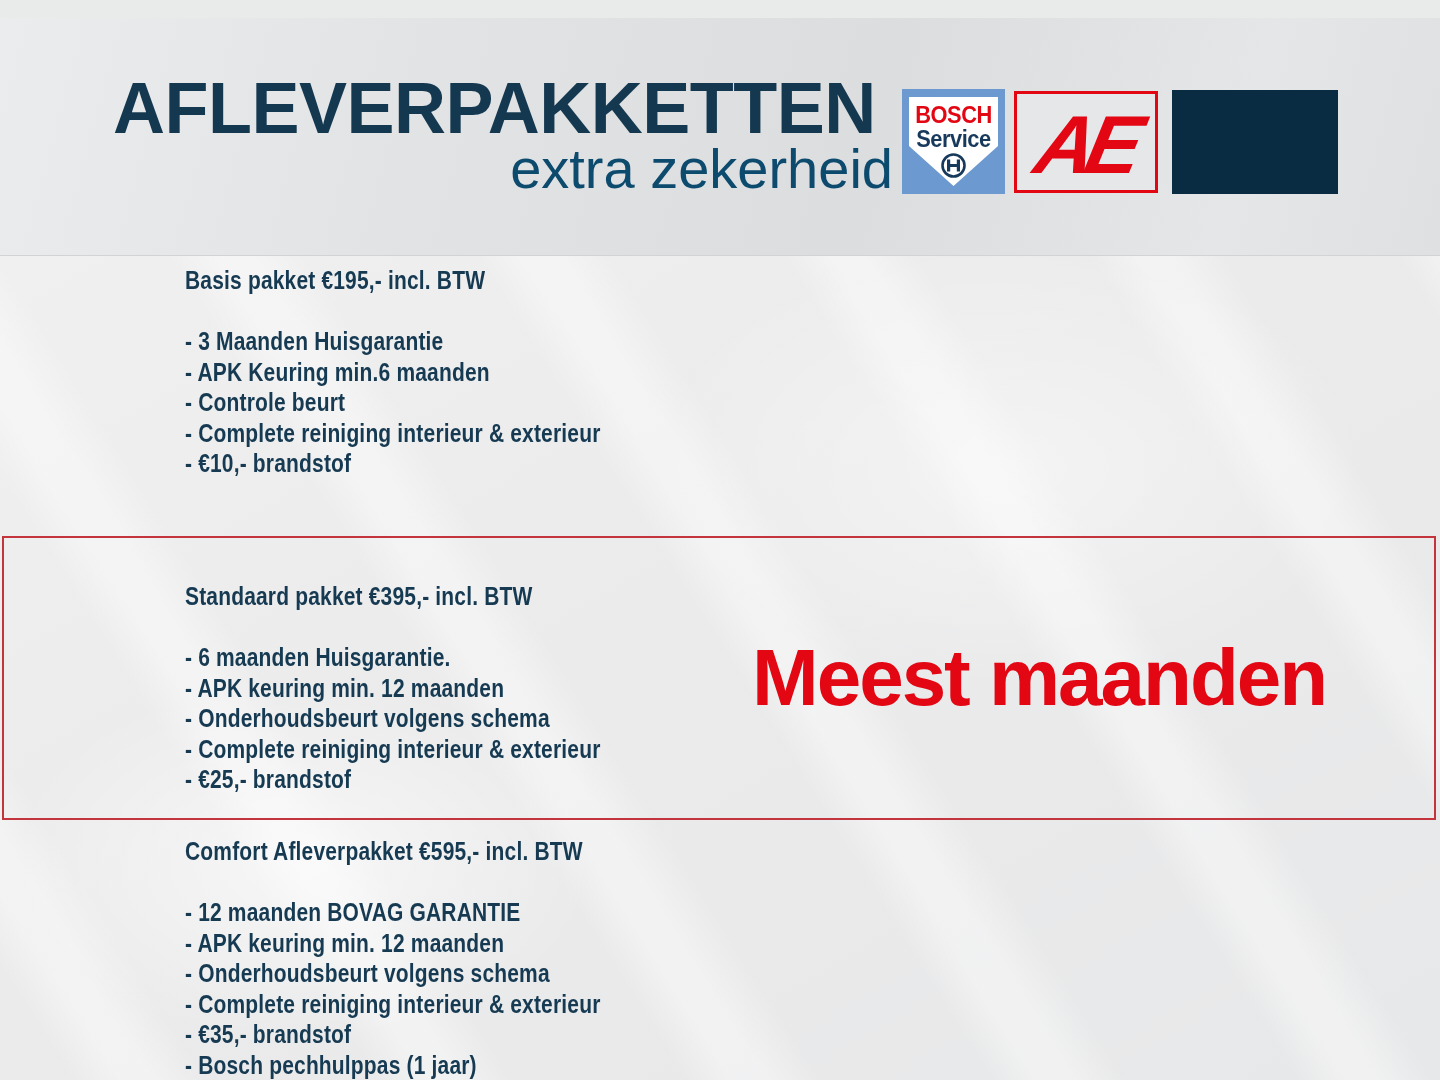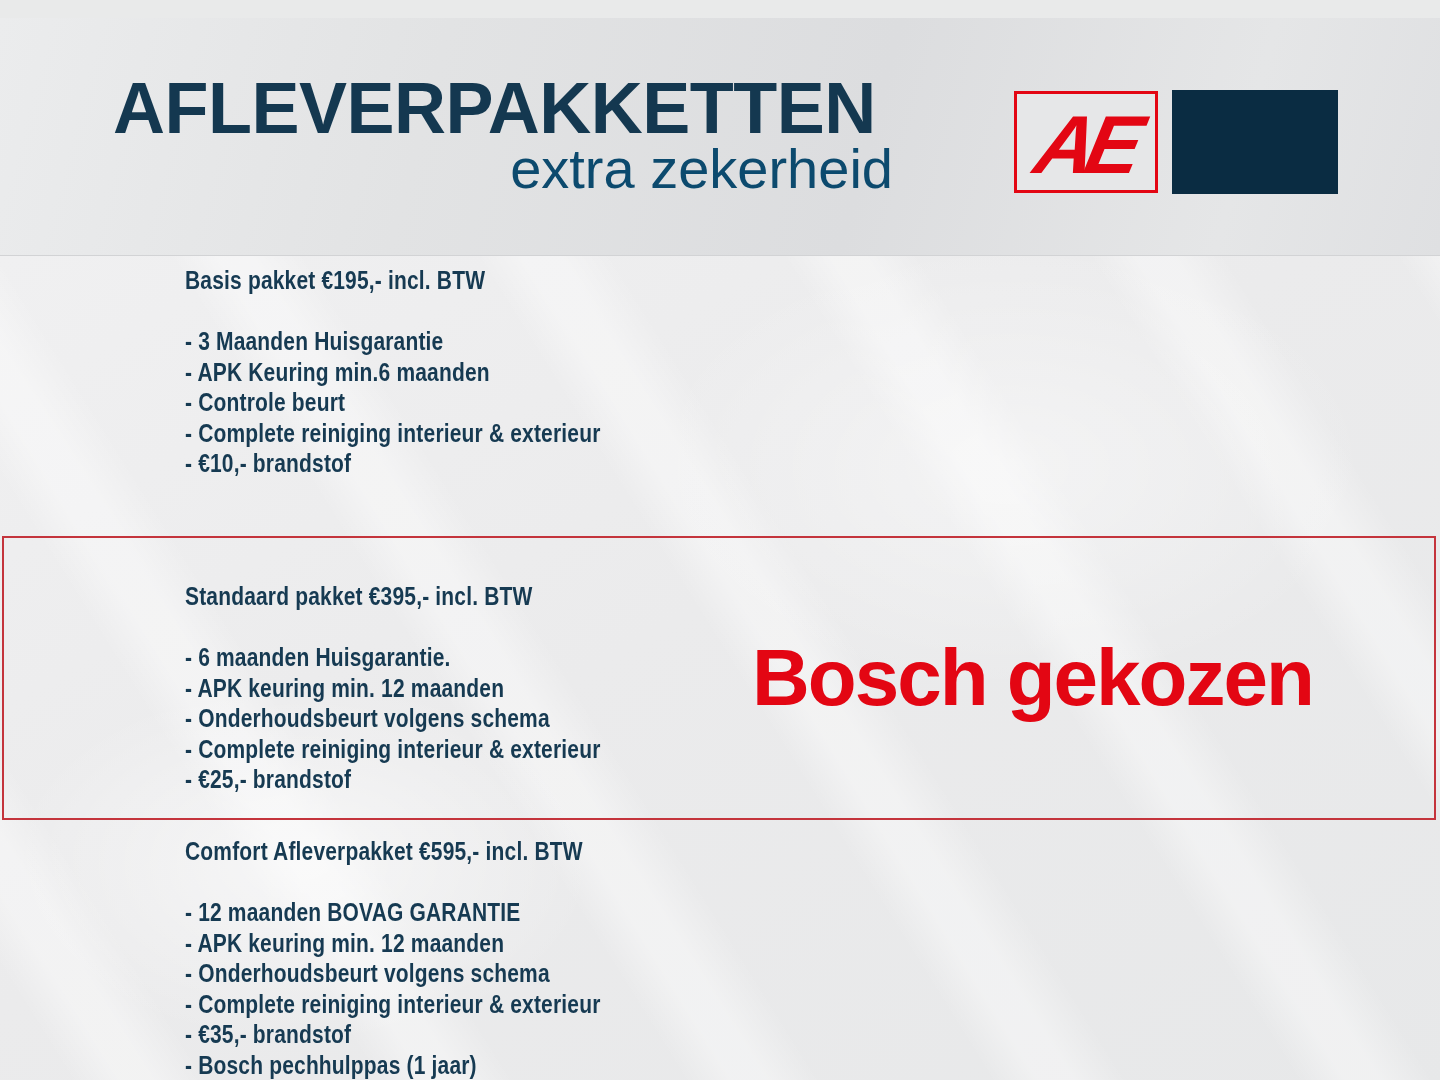--- a/index.html
+++ b/index.html
@@ -58,20 +58,33 @@
 <body>
 
 <div class="stage">
 
   <div class="bg-top"></div>
   <div class="bg-main"></div>
 
   <div class="title">AFLEVERPAKKETTEN</div>
   <div class="subtitle">extra zekerheid</div>
 
+  <div class="bosch-logo">
+    <svg class="shield" viewBox="0 0 103 105" xmlns="http://www.w3.org/2000/svg">
+      <polygon points="7,8 96,8 96,57 51.5,97 7,57" fill="#ffffff"></polygon>
+    </svg>
+    <div class="bosch-word">BOSCH</div>
+    <div class="service-word">Service</div>
+    <svg class="armature" viewBox="0 0 27 27" xmlns="http://www.w3.org/2000/svg">
+      <circle cx="13.5" cy="13.5" r="11" fill="#ffffff" stroke="#173a5c" stroke-width="2.6"></circle>
+      <rect x="7" y="7.5" width="3.2" height="12" fill="#173a5c"></rect>
+      <rect x="16.8" y="7.5" width="3.2" height="12" fill="#173a5c"></rect>
+      <rect x="7" y="12" width="13" height="3" fill="#173a5c"></rect>
+    </svg>
+  </div>
 
   <div class="ae-logo">
     <svg class="ae-svg" viewBox="0 0 138 96" xmlns="http://www.w3.org/2000/svg">
       <g transform="translate(13,0) skewX(-12)">
         <text x="66" y="79" text-anchor="middle" font-family="Liberation Sans, sans-serif" font-size="82" font-weight="bold" font-style="italic" letter-spacing="-9" fill="#e30613">AE</text>
       </g>
     </svg>
   </div>
 
   <div class="navy-box"></div>
@@ -93,21 +106,21 @@
     <div class="pkg-title">Standaard pakket €395,- incl. BTW</div>
     <div class="pkg-items">
       <div class="pkg-item">- 6 maanden Huisgarantie.</div>
       <div class="pkg-item">- APK keuring min. 12 maanden</div>
       <div class="pkg-item">- Onderhoudsbeurt volgens schema</div>
       <div class="pkg-item">- Complete reiniging interieur &amp; exterieur</div>
       <div class="pkg-item">- €25,- brandstof</div>
     </div>
   </section>
 
-  <div class="meest">Bosch gekozen</div>
+  <div class="meest">Meest maanden</div>
 
   <section class="package pkg-2">
     <div class="pkg-title">Comfort Afleverpakket €595,- incl. BTW</div>
     <div class="pkg-items">
       <div class="pkg-item">- 12 maanden BOVAG GARANTIE</div>
       <div class="pkg-item">- APK keuring min. 12 maanden</div>
       <div class="pkg-item">- Onderhoudsbeurt volgens schema</div>
       <div class="pkg-item">- Complete reiniging interieur &amp; exterieur</div>
       <div class="pkg-item">- €35,- brandstof</div>
       <div class="pkg-item">- Bosch pechhulppas (1 jaar)</div>

